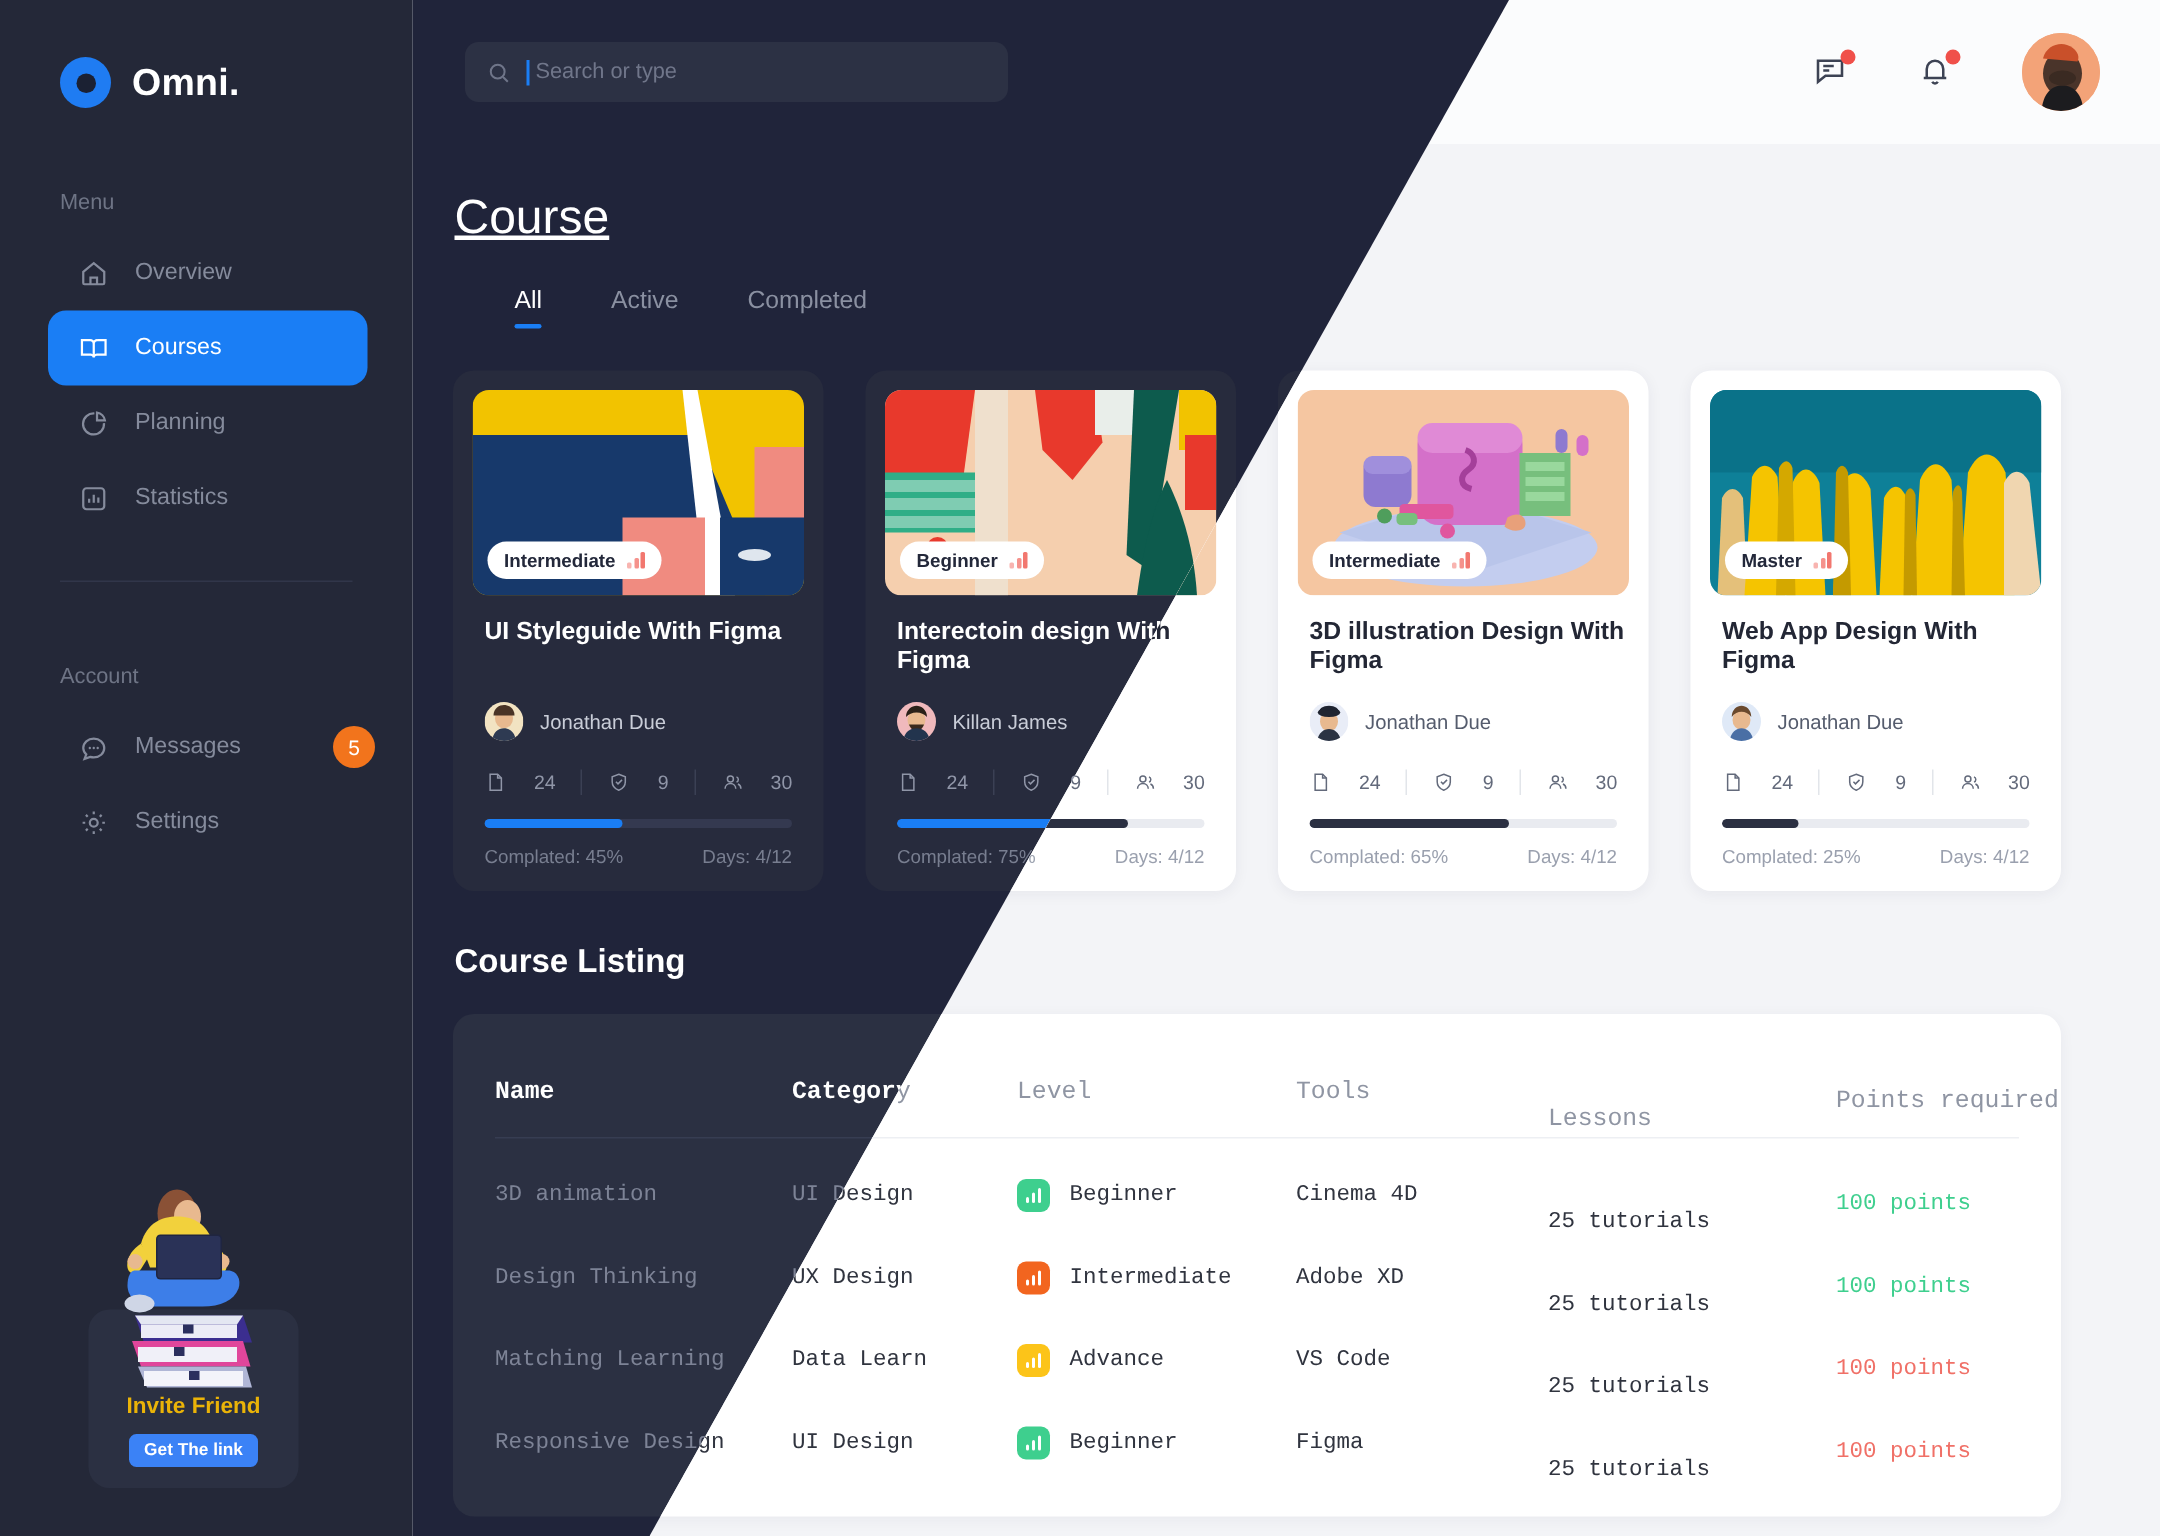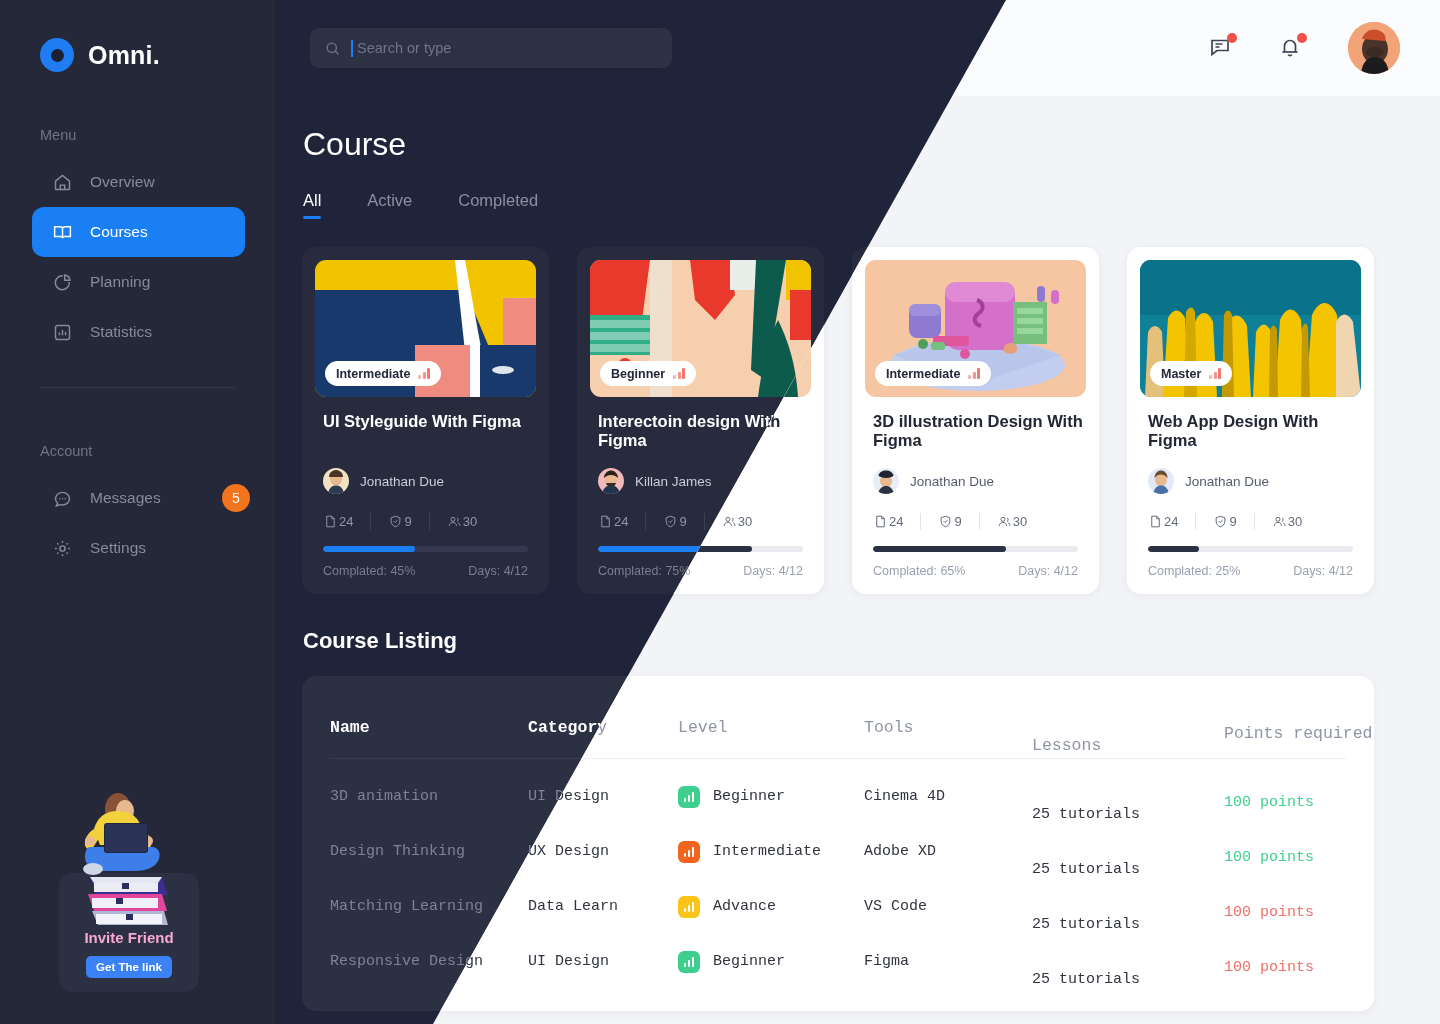--- a/index.html
+++ b/index.html
@@ -55,21 +55,21 @@
 
   .invite {
     position: absolute; left: 59px; bottom: 32px; width: 140px;
     background: #2b3042; border-radius: 14px; padding: 56px 10px 14px;
     text-align: center;
   }
   .invite-art {
     position: absolute; left: 50%; transform: translateX(-50%);
     top: -96px; width: 122px; height: 150px;
   }
-  .invite-title { color: #f9a8d4; font-size: 15px; font-weight: bold; margin-bottom: 10px; }
+  .invite-title { color: #eab308; font-size: 15px; font-weight: bold; margin-bottom: 10px; }
   .invite-btn {
     display: inline-block; background: #3b82f6; color: #fff; font-size: 11.5px;
     font-weight: bold; border-radius: 5px; padding: 5px 10px;
   }
 
   
   .topbar {
     position: absolute; left: 275px; top: 0; right: 0; height: 96px;
     background: #20243a; display: flex; align-items: center;
   }
@@ -101,26 +101,27 @@
     background: #f0a37e; position: relative;
   }
 
   
   .main { position: absolute; left: 275px; top: 96px; right: 0; bottom: 0; background: #20243a; }
   .layer-light .main { background: #f3f4f7; }
 
   .page-title {
     color: #fff; font-size: 32px; font-weight: normal;
     padding: 30px 0 0 28px;
+    text-decoration: underline;
   }
   .layer-light .page-title { color: #232735; }
 
   .tabs { display: flex; gap: 46px; padding: 28px 0 0 28px; }
   .tab { color: #8a90a1; font-size: 16.5px; padding-bottom: 9px; position: relative; }
-  .tab.active { color: #fff; }
+  .tab.active { color: #fff; margin-left: 40px; }
   .layer-light .tab { color: #8a90a1; }
   .layer-light .tab.active { color: #232735; }
   .tab.active::after {
     content: ""; position: absolute; left: 0; right: 0; bottom: 0;
     height: 3px; background: #1a7ef5; border-radius: 2px;
   }
 
   
   .cards { display: flex; gap: 28px; padding: 28px 0 0 27px; }
   .card {
@@ -146,21 +147,21 @@
     margin: 15px 0 0 8px; height: 40px;
   }
   .layer-light .card-title { color: #232735; }
 
   .author { display: flex; align-items: center; gap: 11px; margin: 16px 0 0 8px; }
   .author-avatar { width: 26px; height: 26px; border-radius: 50%; overflow: hidden; position: relative; }
   .author-name { color: #c9cdd8; font-size: 13.5px; }
   .layer-light .author-name { color: #555c6d; }
 
   .stats { display: flex; align-items: center; margin: 19px 0 0 8px; }
-  .stat { display: flex; align-items: center; gap: 1px; color: #9096a8; font-size: 13px; }
+  .stat { display: flex; align-items: center; gap: 18px; color: #9096a8; font-size: 13px; }
   .layer-light .stat { color: #636a7b; }
   .stat svg { width: 15px; height: 15px; stroke: currentColor; fill: none; stroke-width: 1.6; }
   .stat-sep { width: 1px; height: 17px; background: #3b4054; margin: 0 17px; }
   .layer-light .stat-sep { background: #e2e5ea; }
 
   .progress {
     height: 6px; border-radius: 4px; background: #343950; margin: 16px 8px 0 8px; overflow: hidden;
   }
   .layer-light .progress { background: #e9ebf0; }
   .progress > i { display: block; height: 100%; border-radius: 4px; background: #1a7ef5; }

